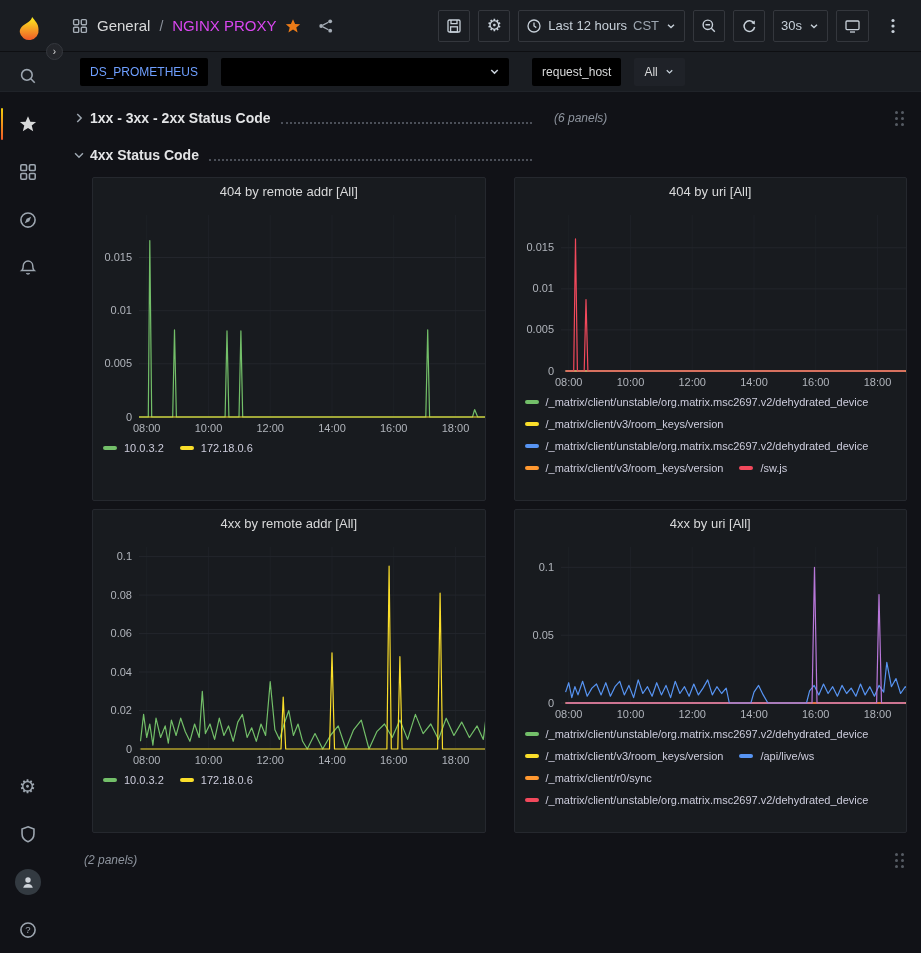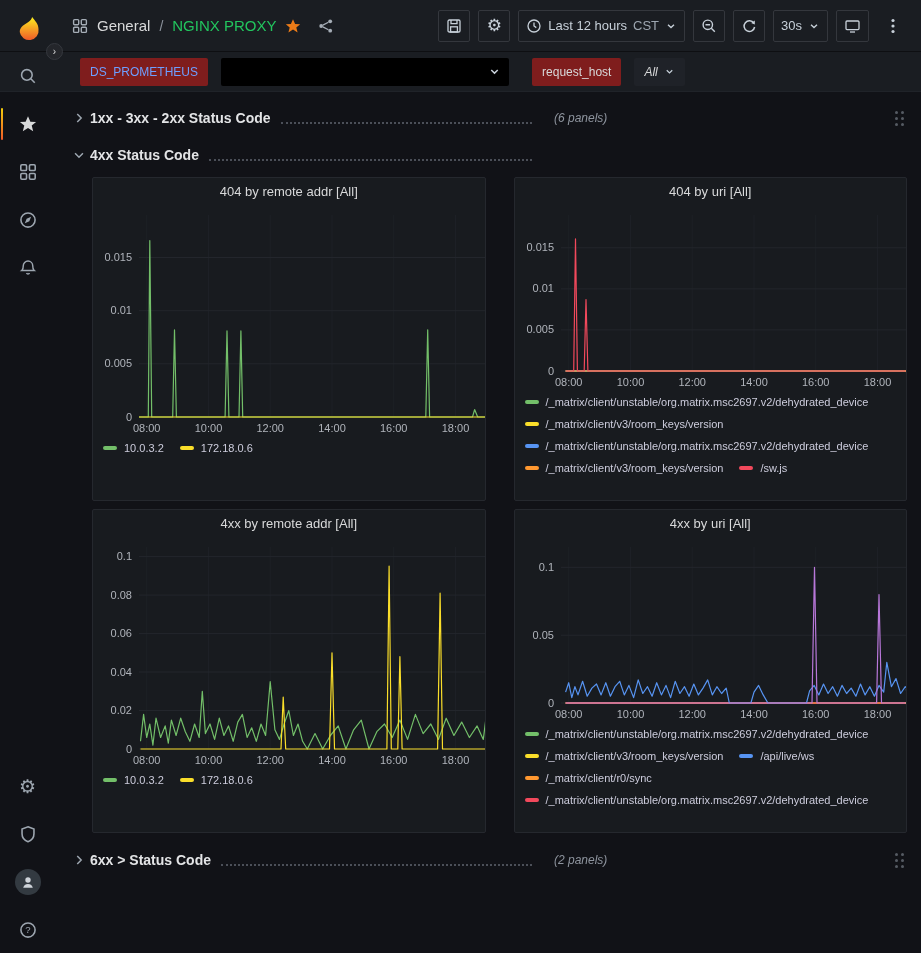--- a/index.html
+++ b/index.html
@@ -13,48 +13,48 @@
   svg { display:block; }
 
   
   .topbar {
     height:52px; background:#1a1d22; border-bottom:1px solid #0e0f12;
     display:flex; align-items:center; padding:0 12px 0 72px; gap:10px;
   }
   .crumb { display:flex; align-items:center; gap:9px; color:#d8d9da; }
   .crumb .sect { font-size:15px; color:#d8d9da; cursor:pointer; }
   .crumb .sep { color:#8e949e; font-size:14px; }
-  .crumb .title { font-size:15px; font-weight:500; color:#22c55e; }
+  .crumb .title { font-size:15px; font-weight:500; color:#d946ef; }
   .icon { color:#a5adb6; display:inline-flex; align-items:center; justify-content:center; }
   .tb-right { margin-left:auto; display:flex; align-items:center; gap:8px; }
   .tbtn {
     height:32px; min-width:32px; padding:0 7px; border:1px solid #34373d; border-radius:2px;
     background:transparent; color:#c7d0d9; display:flex; align-items:center; justify-content:center;
     gap:6px; font-size:13px; cursor:pointer; white-space:nowrap;
   }
   .tbtn.noborder { border-color:transparent; }
   .tz { font-size:13px; color:#9da6b0; }
   .gear-glyph { font-size:17px; line-height:1; color:#c7d0d9; }
 
   .subbar {
     height:40px; background:#1a1d22; border-bottom:1px solid #202329;
     display:flex; align-items:center; padding:0 12px 0 80px; gap:13px;
   }
   .varlabel {
-    height:28px; padding:0 10px; background:#7f1d1d; border-radius:2px;
+    height:28px; padding:0 10px; background:#000000; border-radius:2px;
     display:flex; align-items:center; font-size:12px; font-weight:500;
   }
   .varlabel.blue { color:#6e9fff; }
   .ds-select {
     width:288px; height:28px; background:#000; border-radius:2px;
     display:flex; align-items:center; justify-content:flex-end; padding:0 8px; cursor:pointer;
   }
   .var-value {
     height:28px; padding:0 10px; background:#1f2228; border-radius:2px;
-    display:flex; align-items:center; gap:6px; font-size:12px; color:#d8d9da; cursor:pointer;font-style:italic;
+    display:flex; align-items:center; gap:6px; font-size:12px; color:#d8d9da; cursor:pointer;
   }
 
   
   .sidebar {
     position:absolute; left:0; top:0; bottom:0; width:55px; z-index:5;
     display:flex; flex-direction:column; align-items:center; padding:8px 0 6px;
   }
   .sb-item {
     width:40px; height:40px; margin-bottom:8px; display:flex; align-items:center; justify-content:center;
     color:#9da6b0; cursor:pointer; position:relative;
@@ -448,29 +448,20 @@
           <span class="li">
             <i class="sw" style="background: rgb(242, 73, 92);"></i>
             <em>/_matrix/client/unstable/org.matrix.msc2697.v2/dehydrated_device</em>
           </span>
         </div>
     </section>
   </div>
 
 
   <div class="rowhead">
-    <div class="row-left">
-      <span class="chev">
-        <svg width="14" height="14" viewBox="0 0 16 16" stroke="#9da6b0" fill="none" stroke-width="1.7">
-            <path d="M6 3.5 10.5 8 6 12.5"></path>
-          </svg>
-      </span>
-      <span class="rowtitle">6xx &gt; Status Code</span>
-      <span class="leader"></span>
-    </div>
     <span class="pcount">(2 panels)</span>
     <span class="handle">
         <i></i>
         <i></i>
         <i></i>
         <i></i>
         <i></i>
         <i></i>
       </span>
   </div>

